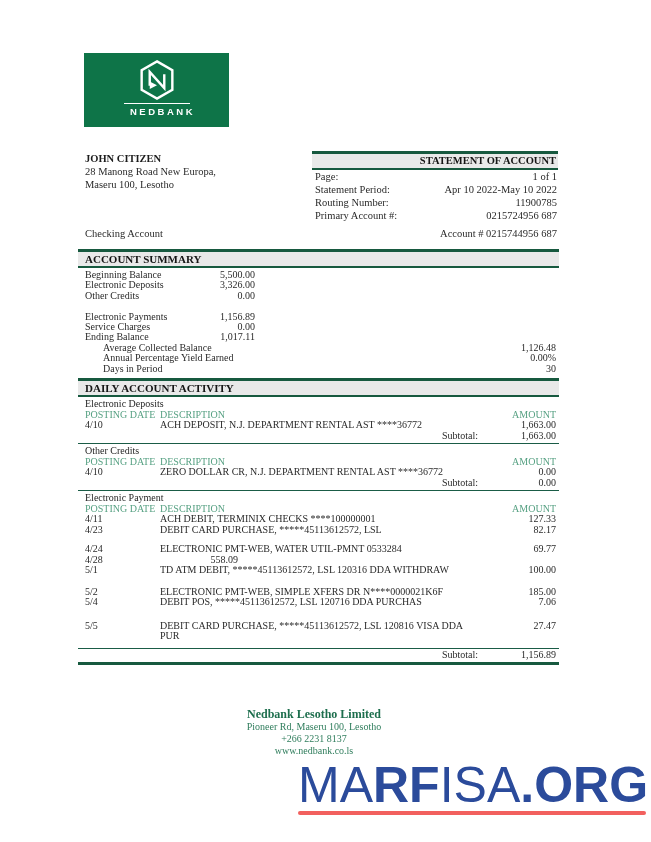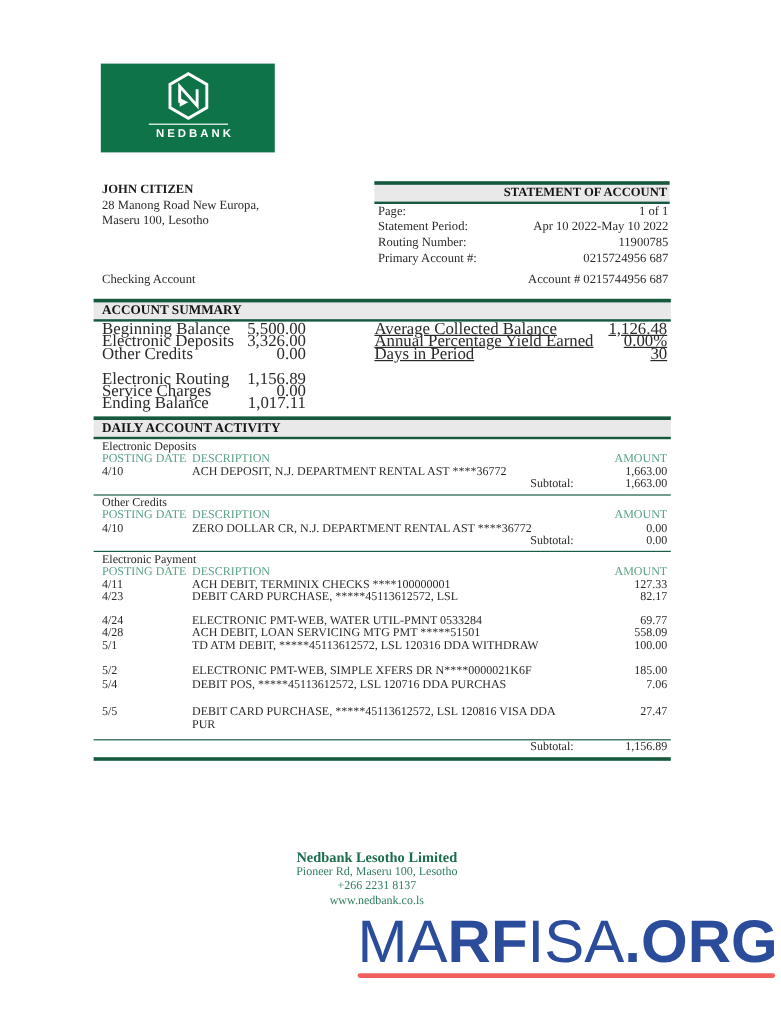--- a/index.html
+++ b/index.html
@@ -41,23 +41,23 @@
     justify-content:space-between; font-size:10.5px; line-height:13px;
     padding:0; box-sizing:border-box;
   }
   .acct-row span:first-child{padding-left:7px;}
   .acct-row span:last-child{padding-right:2px;}
 
   
   .main{position:absolute; left:78px; top:249px; width:481px;}
   .main .band{font-size:11px; padding-left:7px;}
 
-  .sum-grid{display:flex; margin-top:2px; font-size:14px; line-height:10.4px;}
+  .sum-grid{display:flex; margin-top:2px; font-size:10px; line-height:10.4px;flex-direction:column;}
   .sum-left{margin-left:7px; width:170px;}
-  .sum-right{margin-left:57px; flex:1; padding-right:3px;text-decoration:underline;}
+  .sum-right{margin-left:25px; flex:1; padding-right:3px;}
   .srow{display:flex; justify-content:space-between;}
   .sgap{height:10.4px;}
 
   .daily{margin-top:4px;}
 
   .group-label{font-size:10px; line-height:10.5px; margin-top:2px; padding-left:7px; color:#262626;}
   .thead,.trow,.strow{display:flex; font-size:10px; line-height:10.5px;}
   .thead{color:#57a183; font-weight:400;}
   .c-date{width:75px; padding-left:7px; box-sizing:content-box;}
   .c-desc{flex:1;}
@@ -144,21 +144,21 @@
         <div class="srow">
           <span>Electronic Deposits</span>
           <span>3,326.00</span>
         </div>
         <div class="srow">
           <span>Other Credits</span>
           <span>0.00</span>
         </div>
         <div class="sgap"></div>
         <div class="srow">
-          <span>Electronic Routing</span>
+          <span>Electronic Payments</span>
           <span>1,156.89</span>
         </div>
         <div class="srow">
           <span>Service Charges</span>
           <span>0.00</span>
         </div>
         <div class="srow">
           <span>Ending Balance</span>
           <span>1,017.11</span>
         </div>
@@ -232,21 +232,20 @@
       <span class="c-amt">82.17</span>
     </div>
     <div class="rgap"></div>
     <div class="trow">
       <span class="c-date">4/24</span>
       <span class="c-desc">ELECTRONIC PMT-WEB, WATER UTIL-PMNT 0533284</span>
       <span class="c-amt">69.77</span>
     </div>
     <div class="trow">
       <span class="c-date">4/28</span>
-      <span class="c-desc">ACH DEBIT, LOAN SERVICING MTG PMT *****51501</span>
       <span class="c-amt">558.09</span>
     </div>
     <div class="trow">
       <span class="c-date">5/1</span>
       <span class="c-desc">TD ATM DEBIT, *****45113612572, LSL 120316 DDA WITHDRAW</span>
       <span class="c-amt">100.00</span>
     </div>
     <div class="rgap md"></div>
     <div class="trow">
       <span class="c-date">5/2</span>

